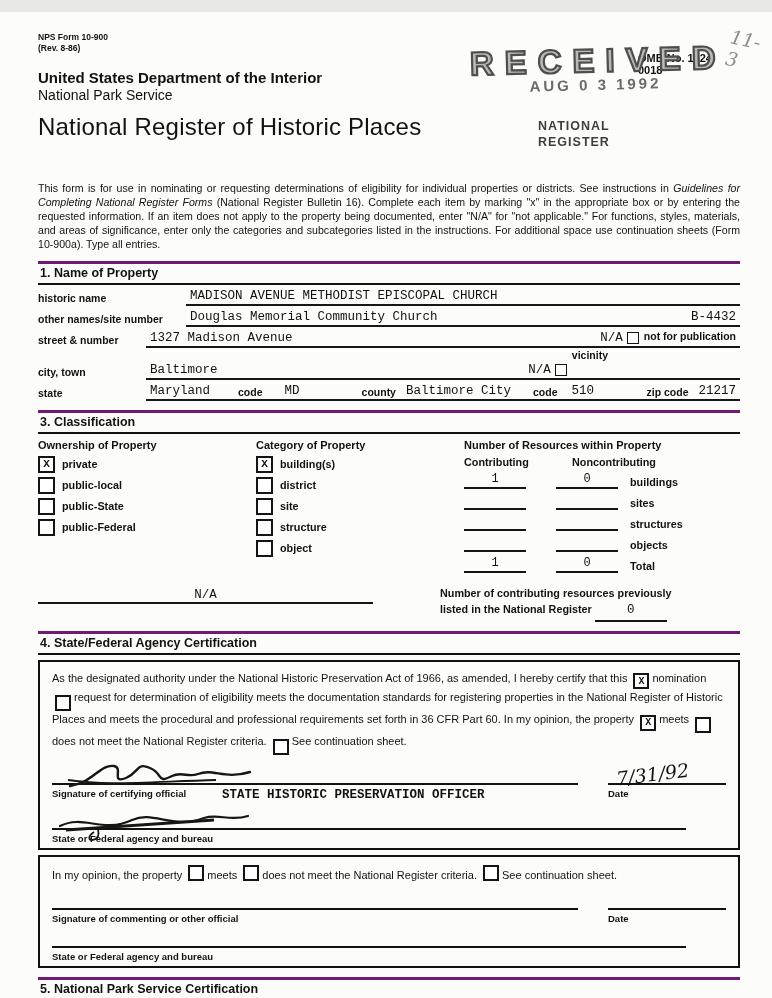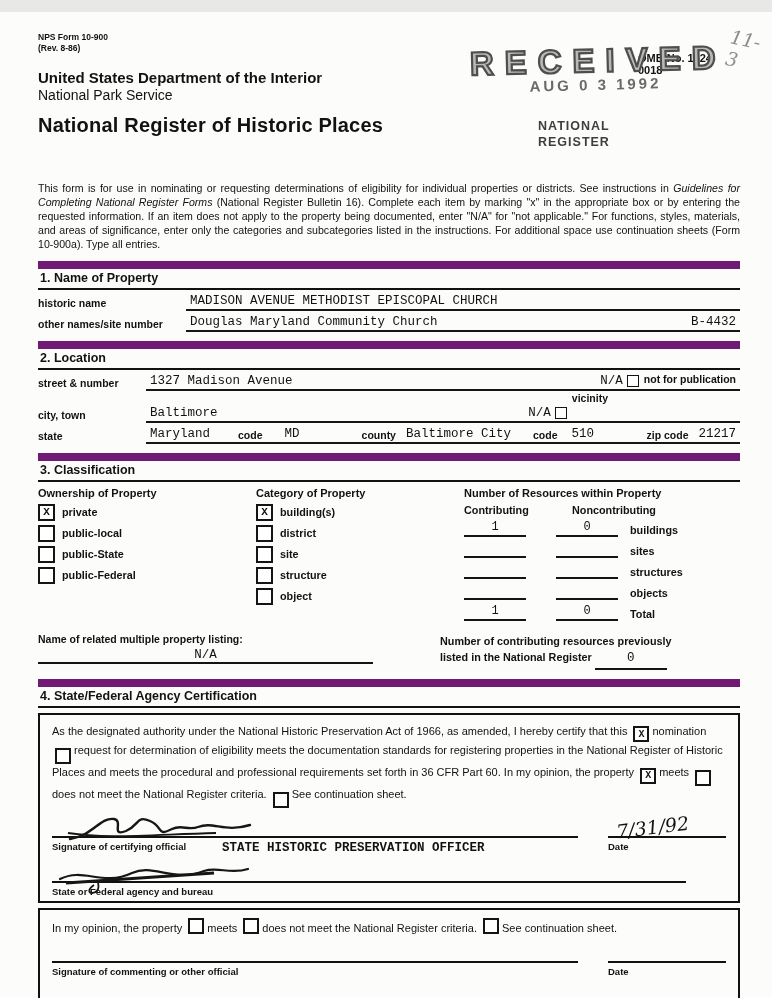--- a/index.html
+++ b/index.html
@@ -16,28 +16,28 @@
   .hand-note { position:absolute; left:690px; top:-4px; font-size:19px; color:#8d8d8d;
                font-style:italic; transform:rotate(12deg); font-family:"DejaVu Serif", serif; }
   .stamp { position:absolute; left:432px; top:10px; width:250px; text-align:center; transform:rotate(-1.5deg); }
   .stamp-word { font-size:33px; font-weight:bold; letter-spacing:11px; color:#b9b9b6;
                 -webkit-text-stroke:2.2px #4e4e4c; white-space:nowrap; }
   .stamp-date { font-size:15px; font-weight:bold; letter-spacing:3px; color:#6a6a68; margin-top:-4px; }
   .stamp-nr { position:absolute; left:500px; top:86px; font-size:12.5px; font-weight:bold;
               letter-spacing:1px; color:#3e3e3c; line-height:1.3; }
   .dept { font-size:15px; font-weight:bold; margin-top:16px; }
   .svc  { font-size:14px; margin-top:1px; }
-  .title { font-size:20px; font-weight:bold; line-height:1.04; margin-top:12px; letter-spacing:.2px; }
+  .title { font-size:24px; font-weight:normal; line-height:1.04; margin-top:12px; letter-spacing:.2px; }
 
   .intro { font-size:10.6px; line-height:1.32; margin-top:12px; text-align:justify; }
   .intro i { font-style:italic; }
 
   
   .sec-head {
-    border-top:8px solid #701a75; border-bottom:2.5px solid #111;
+    border-top:3px solid #701a75; border-bottom:2.5px solid #111;
     font-weight:bold; font-size:12.5px; padding:2px 2px 3px; margin-top:9px;
   }
 
   
   .frow { display:flex; align-items:flex-end; margin-top:1px; min-height:18px; }
   .lbl { font-weight:bold; font-size:10.5px; padding-bottom:2px; }
   .mono { font-family:"Liberation Mono", monospace; font-size:12.5px; }
   .fval { flex:1; border-bottom:2px solid #161616; display:flex; align-items:flex-end;
           padding:0 4px 1px; min-height:17px; }
   .lab-w1 { width:148px; } .lab-w2 { width:108px; }
@@ -120,26 +120,25 @@
     <div class="sec-head">1. Name of Property</div>
     <div class="frow">
       <span class="lbl lab-w1">historic name</span>
       <span class="fval">
           <span class="mono">MADISON AVENUE METHODIST EPISCOPAL CHURCH</span>
         </span>
     </div>
     <div class="frow">
       <span class="lbl lab-w1">other names/site number</span>
       <span class="fval">
-        <span class="mono">Douglas Maryland Community Church</span>
+        <span class="mono">Douglas Memorial Community Church</span>
         <span class="mono" style="margin-left:auto;">B-4432</span>
       </span>
     </div>
 
-    <div class="sec-head">2. Location</div>
     <div class="frow">
       <span class="lbl lab-w2">street &amp; number</span>
       <span class="fval">
         <span class="mono">1327 Madison Avenue</span>
         <span class="mono" style="margin-left:auto;">N/A</span>
         <span class="cb cb-sm" style="margin:0 5px 1px 4px;"></span>
         <span class="inl-b" style="padding-bottom:3px;">not for publication</span>
       </span>
     </div>
     <div class="frow">
@@ -256,21 +255,20 @@
           </div>
         <div class="res-row">
             <span class="blank">1</span>
             <span class="blank blank2">0</span>
             <span class="res-lab">Total</span>
           </div>
       </div>
     </div>
     <div class="rel-row">
       <div class="rel-left">
-        <div class="inl-b">Name of related multiple property listing:</div>
         <div class="rel-line">N/A</div>
       </div>
       <div class="rel-right">
         <div>Number of contributing resources previously</div>
         <div><span>listed in the National Register</span> <span class="zero-blank">0</span></div>
       </div>
     </div>
 
     <div class="sec-head">4. State/Federal Agency Certification</div>
     <div class="cert-box">

